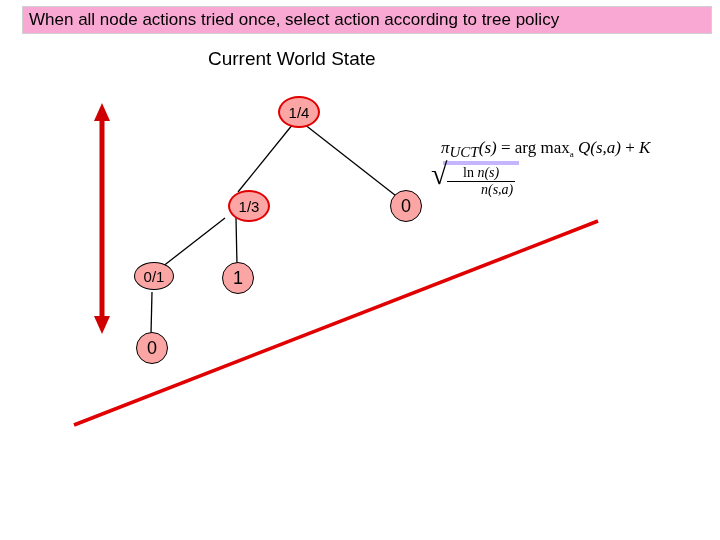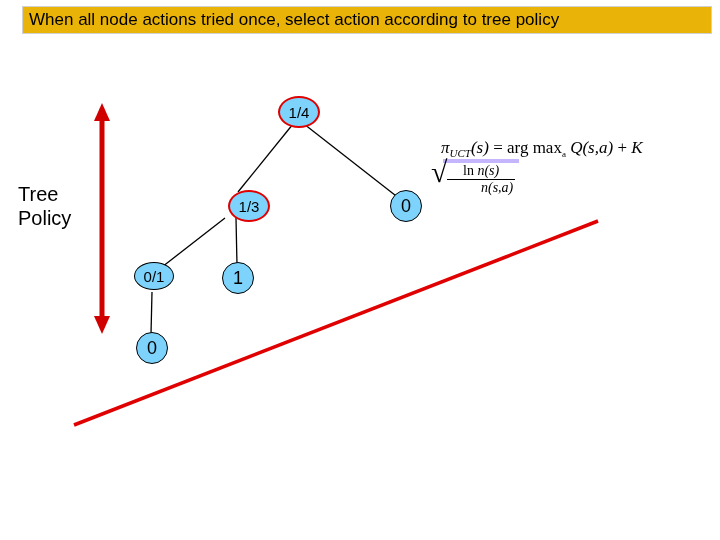--- a/index.html
+++ b/index.html
@@ -1,46 +1,43 @@
 <!DOCTYPE html>
 <html><head>
 <meta charset="utf-8">
 <style>
   html,body{margin:0;padding:0;width:720px;height:540px;background:#fff;font-family:Arial,Helvetica,sans-serif;color:#000;}
   .stage{position:relative;width:720px;height:540px;}
-  .title-bar{position:absolute;left:22px;top:6px;width:676px;height:26px;background:#eab308;border:1px solid #d0d0d0;display:flex;align-items:center;padding:0 6px;font-size:17px;}
+  .title-bar{position:absolute;left:22px;top:6px;width:676px;height:26px;background:#f9a8d4;border:1px solid #d0d0d0;display:flex;align-items:center;padding:0 6px;font-size:17px;}
   .subtitle{position:absolute;left:208px;top:48px;font-size:19px;}
   .policy-label{position:absolute;left:18px;top:182px;font-size:20px;text-align:left;line-height:1.2;}
-  .node{position:absolute;border:1.5px solid #000;border-radius:50%;display:flex;align-items:center;justify-content:center;background:#7dd3fc;font-size:15px;}
+  .node{position:absolute;border:1.5px solid #000;border-radius:50%;display:flex;align-items:center;justify-content:center;background:#fca5a5;font-size:15px;}
   .node.sel{border:2.5px solid #e00000;}
   svg.lines{position:absolute;left:0;top:0;width:720px;height:540px;pointer-events:none;}
   .eq{position:absolute;left:441px;top:138px;font-family:'Times New Roman',serif;font-size:17px;font-style:italic;}
   .eq .rm{font-style:normal;}
-  .eq .sub{font-size:11px;vertical-align:sub;font-style:italic;}
+  .eq .sub{font-size:15px;vertical-align:sub;font-style:italic;}
   .eq .subsub{font-size:9px;vertical-align:sub;font-style:normal;}
   .sqrt-box{display:inline-block;position:relative;margin-left:2px;}
   .sqrt-sym{position:absolute;left:-12px;top:-4px;font-size:30px;font-style:normal;}
   .sqrt-vinc{border-top:4px solid #c4b5fd;display:inline-block;padding:0 4px;}
   .frac{display:inline-block;vertical-align:middle;text-align:center;font-style:italic;}
   .frac .num{display:block;border-bottom:1px solid #000;padding:0 2px;font-size:14px;}
   .frac .den{display:block;padding:0 2px;font-size:14px;margin-left:32px;}
 </style>
 </head>
 <body>
 <div class="stage">
 
 <div class="title-bar">
   <span>When all node actions tried once, select action according to tree policy</span>
 </div>
 
+<div class="subtitle">Current World State</div>
 
-<div class="policy-label">
-  <span>Tree</span><br>
-  <span>Policy</span>
-</div>
 
 <svg class="lines">
 
   <line x1="293" y1="124" x2="238" y2="192" stroke="#000" stroke-width="1.3"></line>
   <line x1="304" y1="124" x2="400" y2="199" stroke="#000" stroke-width="1.3"></line>
   <line x1="225" y1="218" x2="162" y2="267" stroke="#000" stroke-width="1.3"></line>
   <line x1="236" y1="218" x2="237" y2="265" stroke="#000" stroke-width="1.3"></line>
   <line x1="152" y1="292" x2="151" y2="334" stroke="#000" stroke-width="1.3"></line>
 
   <line x1="102" y1="113" x2="102" y2="324" stroke="#d00000" stroke-width="5"></line>

